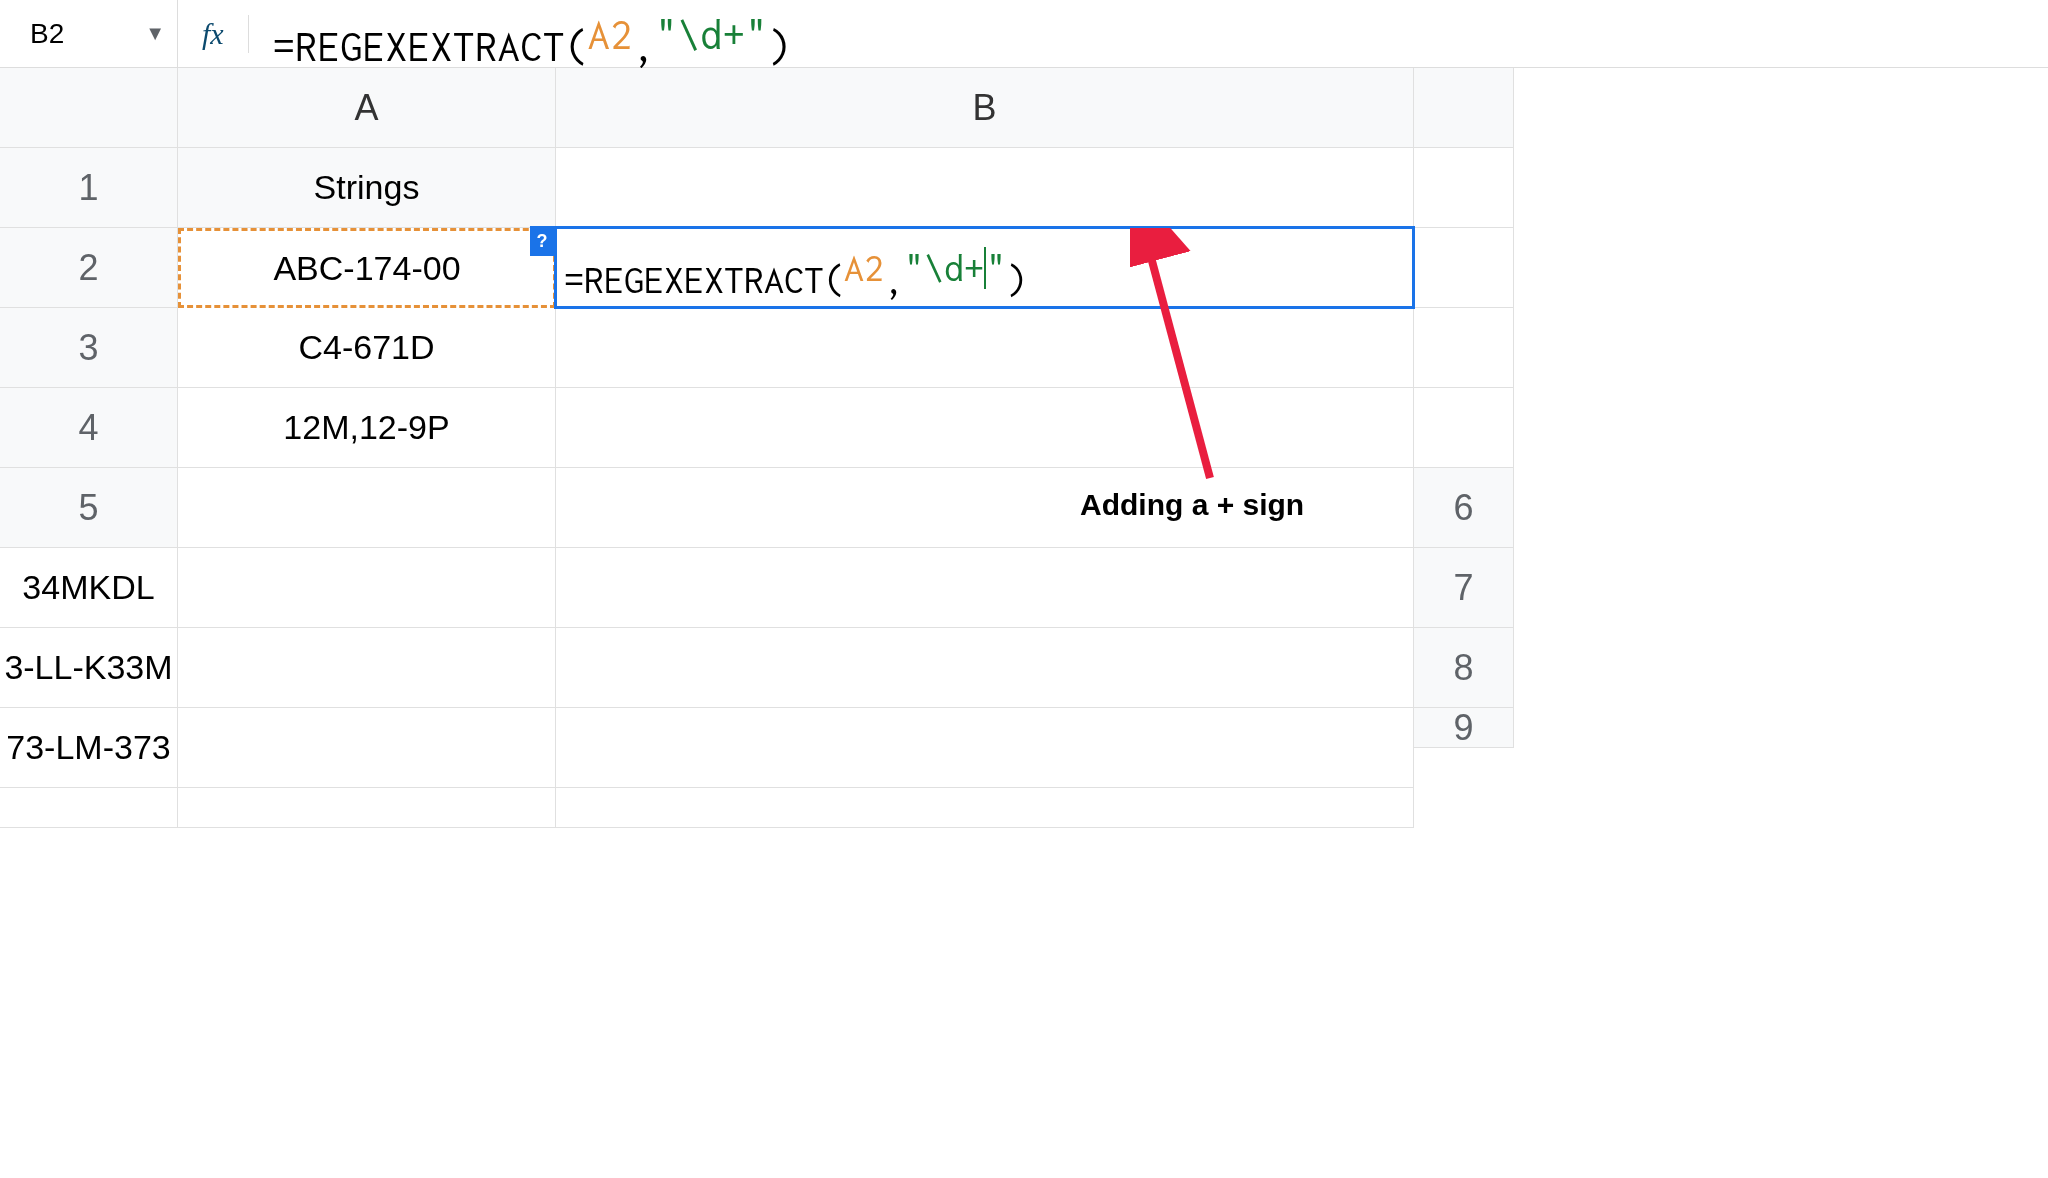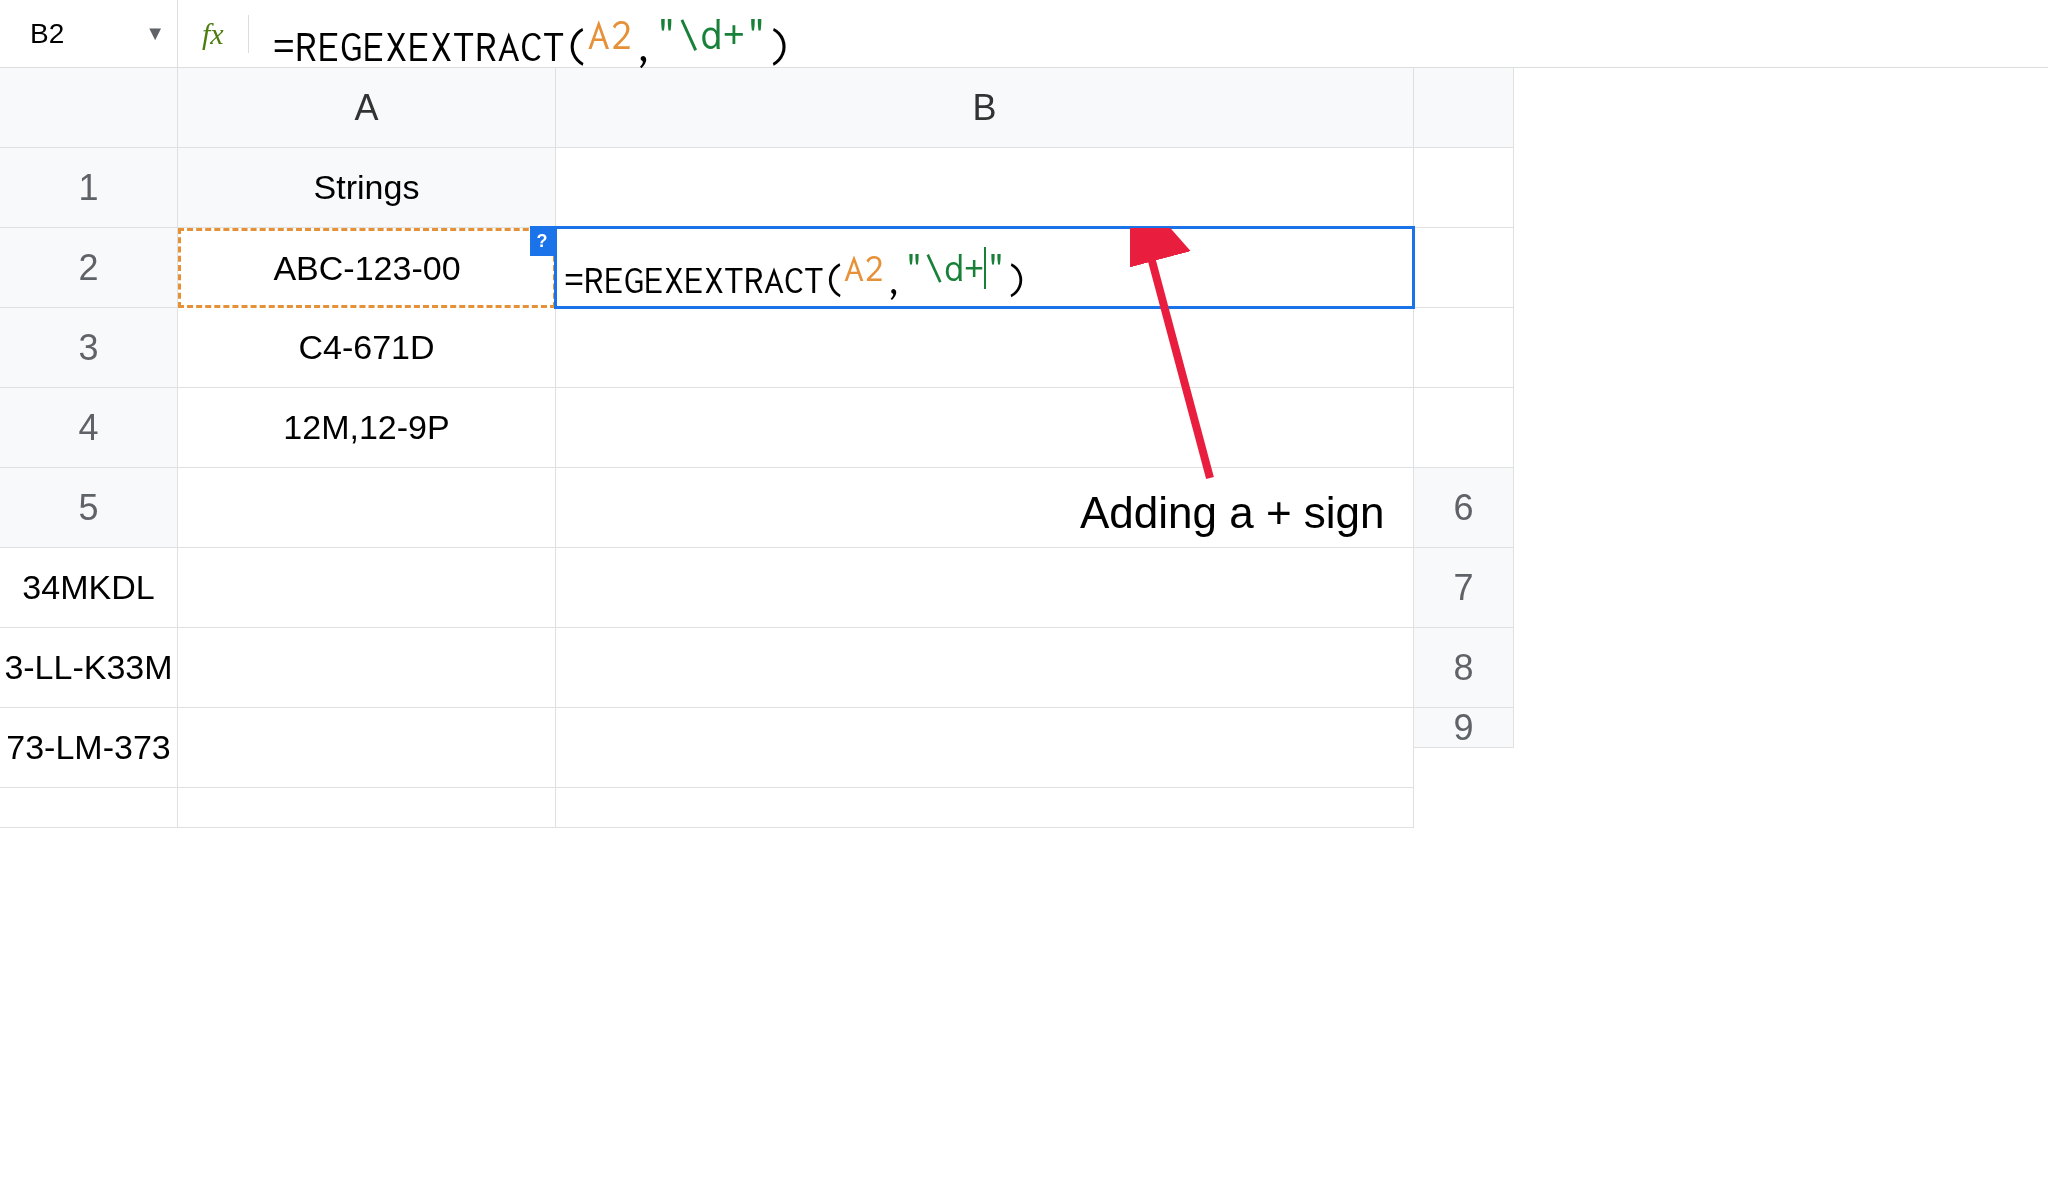--- a/index.html
+++ b/index.html
@@ -30,21 +30,21 @@
     
     .name-box-dropdown {
       position: absolute;
       right: 12px;
       font-size: 20px;
       color: #5f6368;
     }
     
     .fx-label {
       font-style: italic;
-      color: #4d7c0f;
+      color: #0c4a6e;
       font-size: 30px;
       padding: 0 24px;
       font-family: Georgia, serif;
     }
     
     .fx-divider {
       width: 1px;
       height: 38px;
       background: #ddd;
       margin-right: 24px;
@@ -152,22 +152,22 @@
     }
     
     .annotation-arrow {
       position: absolute;
       z-index: 10;
       pointer-events: none;
     }
     
     .annotation-text {
       position: absolute;
-      font-weight: normal;
-      font-size: 44px;
+      font-weight: bold;
+      font-size: 30px;
       color: #000;
       z-index: 10;
     }
   </style>
 </head>
 <body>
 
 <div class="formula-bar">
   <div class="name-box">
     <span>B2</span>
@@ -194,21 +194,21 @@
     <div class="col-header">A</div>
     <div class="col-header">B</div>
     <div class="col-header"></div>
 
     <div class="row-header">1</div>
     <div class="cell" style="background:#f8f9fa;">Strings</div>
     <div class="cell"></div>
     <div class="cell"></div>
 
     <div class="row-header">2</div>
-    <div class="cell dashed-ref" style="position:relative;">ABC-123-00</div>
+    <div class="cell dashed-ref" style="position:relative;">ABC-174-00</div>
     <div class="cell" style="position:relative; justify-content:flex-start;">
       <div class="active-cell-border" style="top:-2px; left:-2px; right:-2px; bottom:-2px;"></div>
       <div class="help-badge">?</div>
       <div class="formula-cell-content">
         <span class="tok-black">=REGEXEXTRACT</span>
         <span class="tok-black">(</span>
         <span class="tok-orange">A2</span>
         <span class="tok-black">,</span>
         <span class="tok-green">"</span>
         <span class="tok-green">\d+</span>

